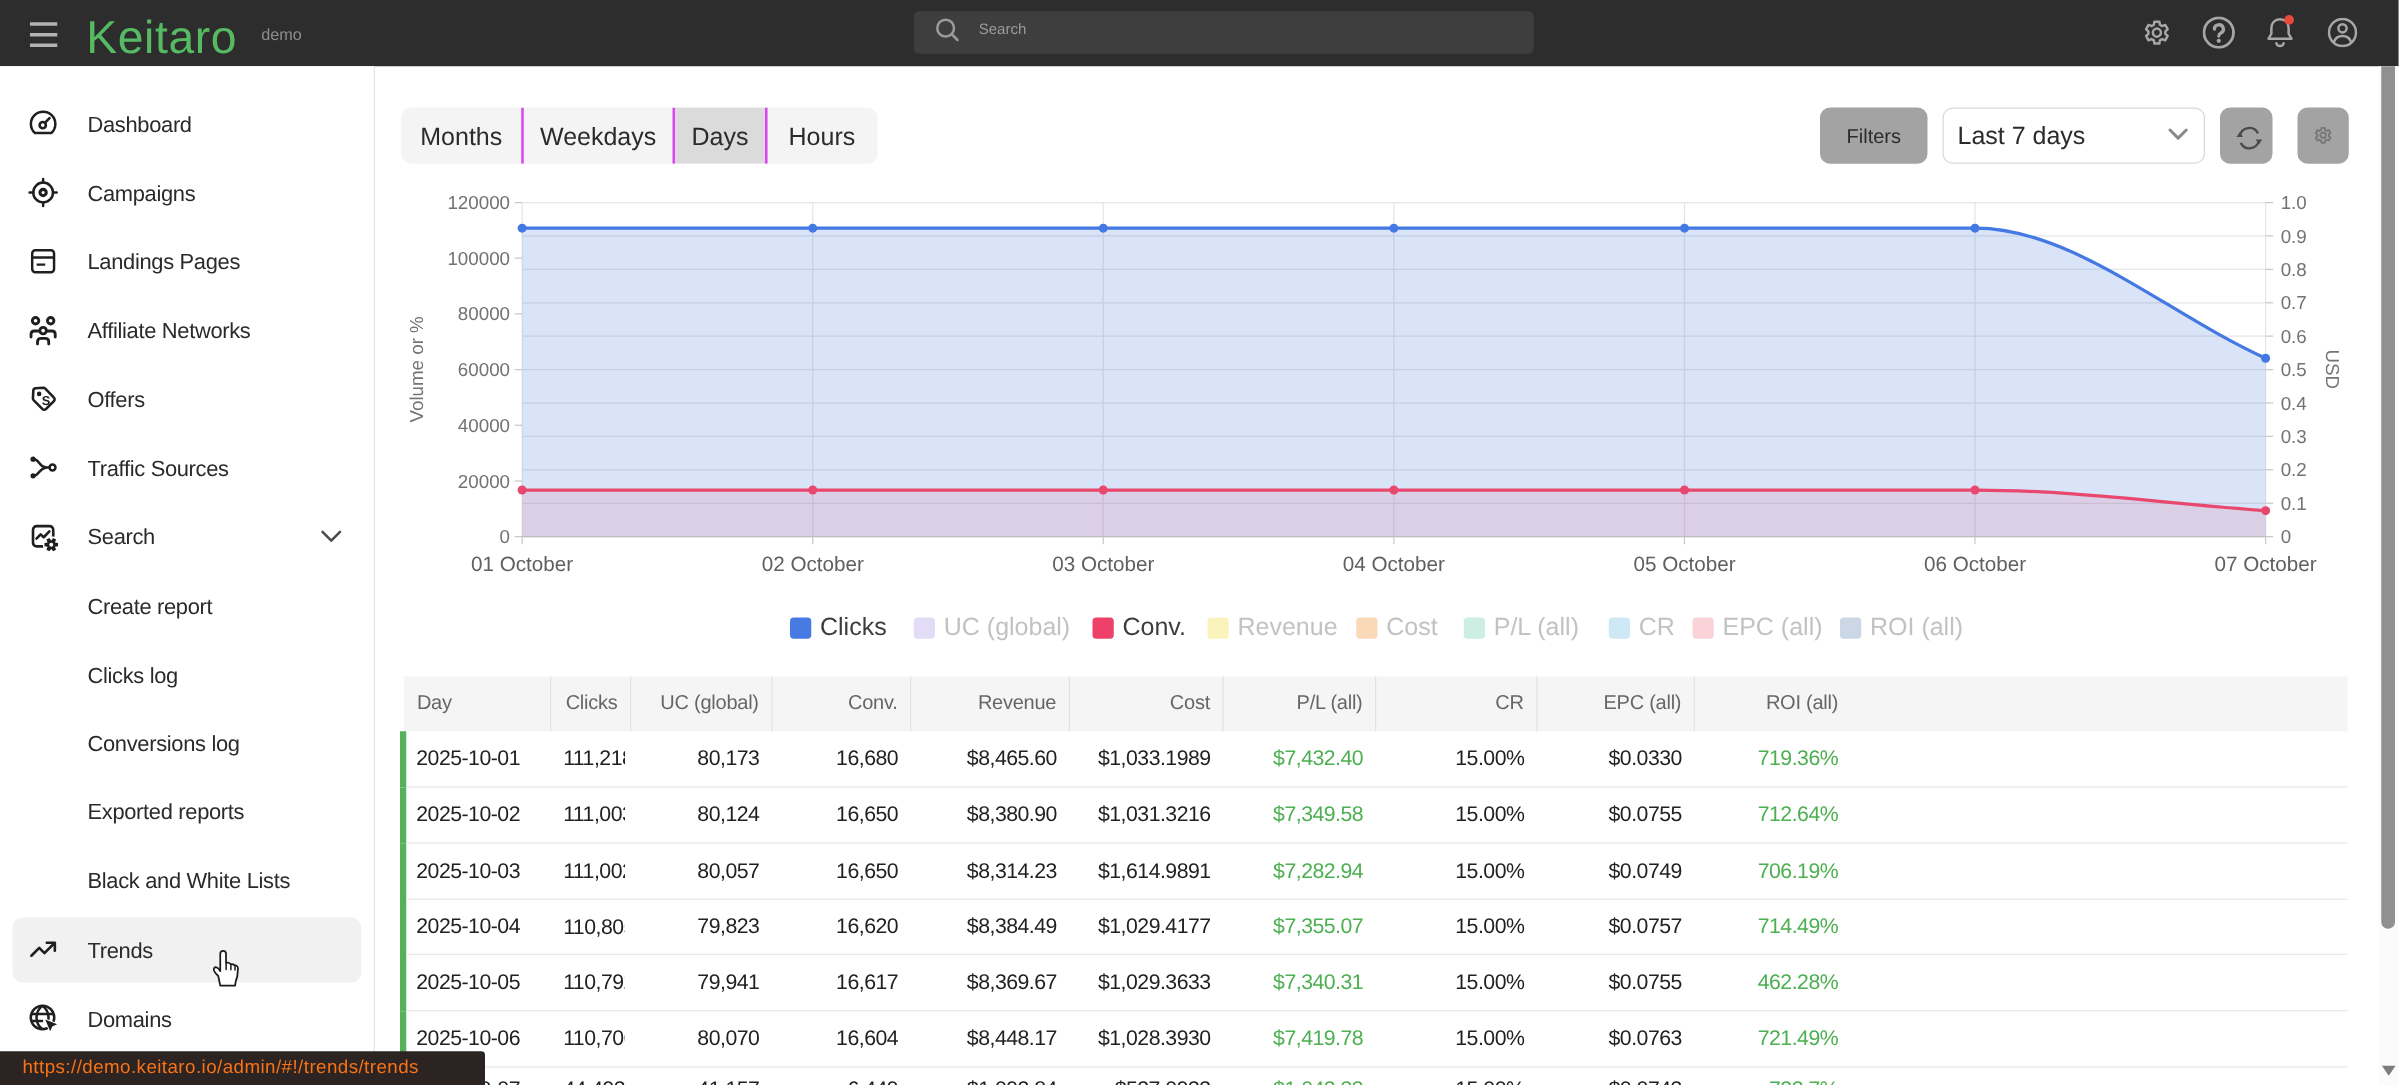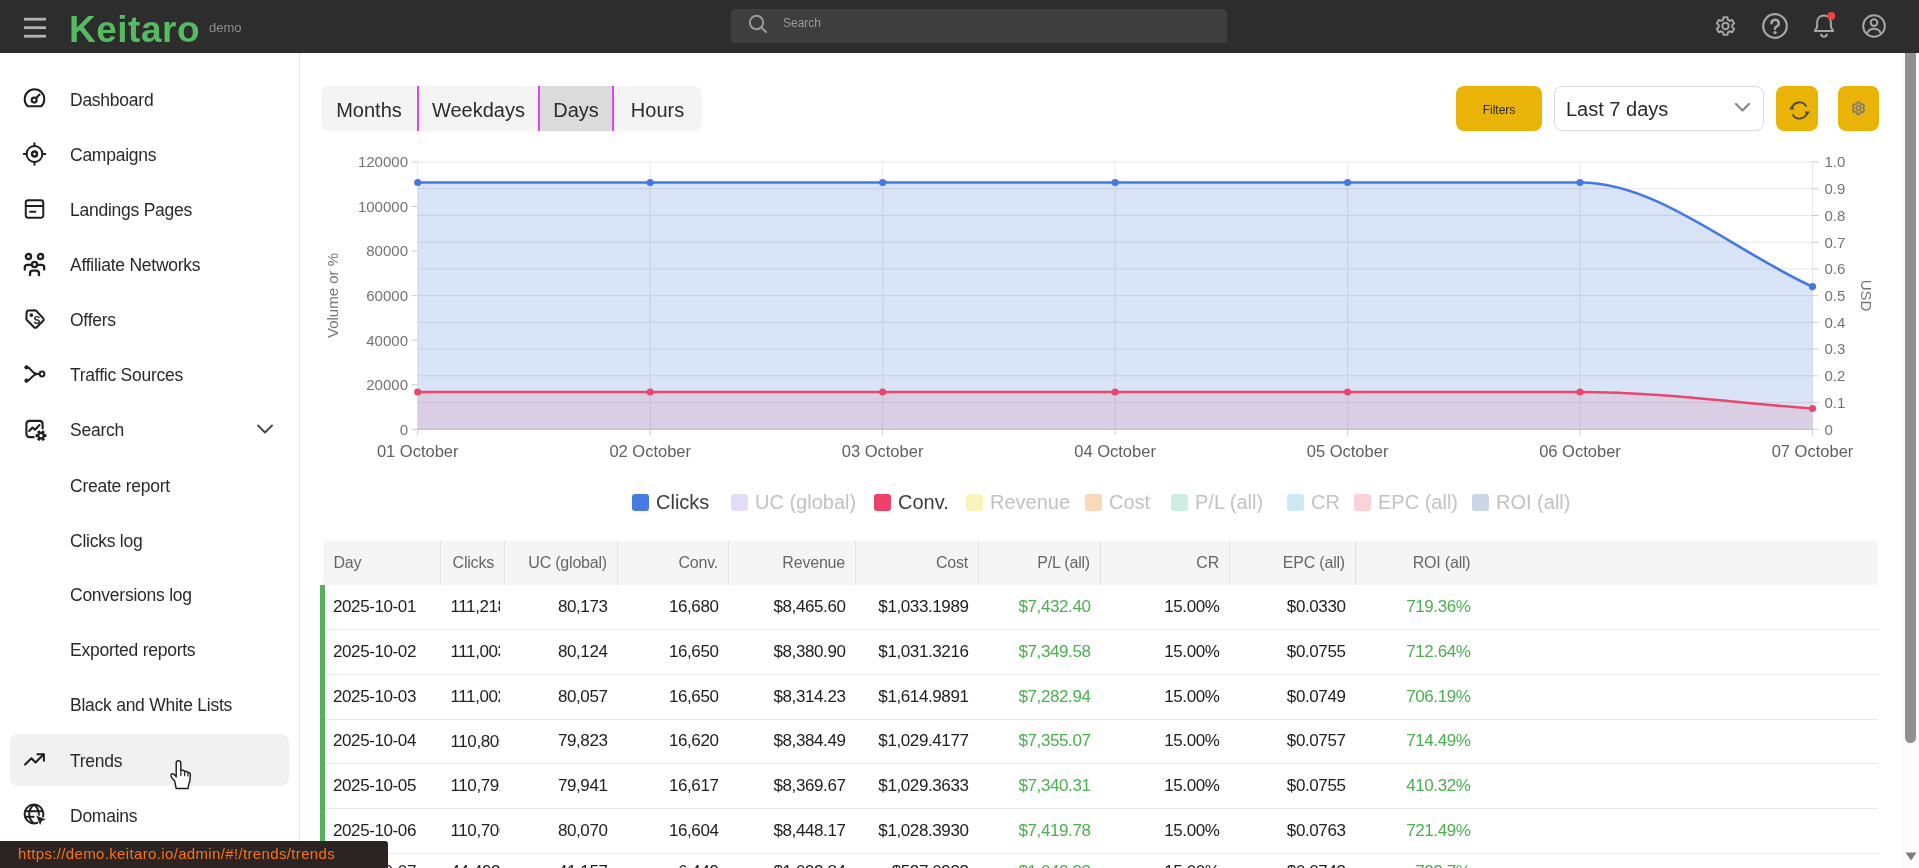--- a/index.html
+++ b/index.html
@@ -1,34 +1,34 @@
 <!DOCTYPE html>
 <html><head>
 <meta charset="utf-8">
 <style>
 *{margin:0;padding:0;box-sizing:border-box}
 html,body{width:1919px;height:868px;overflow:hidden}
 body{font-family:"Liberation Sans",sans-serif;background:#fff;position:relative;-webkit-font-smoothing:antialiased}
 .abs{position:absolute}
 
 #topbar{left:0;top:0;width:1919px;height:53px;background:#2d2d2d}
-#logo{left:69px;top:9px;font-size:37px;font-weight:bold;color:#55ba61;letter-spacing:0.5px}
+#logo{left:69px;top:9px;font-size:37px;font-weight:normal;color:#55ba61;letter-spacing:0.5px}
 #demo{left:209px;top:20px;font-size:13px;color:#8e8e8e}
 #searchbox{left:731px;top:9px;width:496px;height:34px;background:#3e3e3e;border-radius:4px}
 #searchtxt{left:783px;top:16px;font-size:12px;color:#9b9b9b}
 
 #sidebar{left:0;top:53px;width:300px;height:815px;background:#fff;border-right:1px solid #e4e4e4}
 .sitem{position:absolute;left:0;width:300px;height:54px;font-size:17.5px;letter-spacing:-0.25px;color:#2a2a2a}
 .sitem span{position:absolute;left:70px;top:50%;transform:translateY(calc(-50% + 1px))}
 .sitem svg{position:absolute;left:22px;top:50%;transform:translateY(-50%)}
 #trhl{left:10px;top:681px;width:279px;height:52px;background:#f1f1f1;border-radius:8px}
 
 .btngroup{left:321px;top:86px;width:381px;height:45px;background:#f4f4f4;border-radius:8px;display:flex;overflow:hidden}
 .btngroup .bt{font-size:20px;color:#2b2b2b;display:flex;align-items:center;justify-content:center;border-right:2px solid #d946ef;padding-top:3px}
-.btn{background:#eab308;border-radius:8px;font-size:12px;color:#2b2b2b;display:flex;align-items:center;justify-content:center}
+.btn{background:#a3a3a3;border-radius:8px;font-size:16px;color:#2b2b2b;display:flex;align-items:center;justify-content:center}
 #filtersbtn{padding-top:3px}
 #selbox{left:1554px;top:86px;width:210px;height:45px;background:#fff;border:1px solid #d9d9d9;border-radius:8px}
 
 .li{position:absolute;top:493px;display:flex;align-items:center;font-size:20px;color:#c2c2c2;height:18px}
 .li .sq{display:inline-block;width:17px;height:17px;border-radius:3px;margin-right:7px}
 .li.on{color:#3d3d3d}
 
 #tblwrap{left:320px;top:541px;width:1558px;height:327px;overflow:hidden}
 table{border-collapse:collapse;table-layout:fixed;width:1558px;font-size:17px;letter-spacing:-0.4px;color:#212121}
 th{font-size:16px;letter-spacing:-0.2px;color:#666;font-weight:normal;background:#f5f5f5;border-right:1px solid #e2e2e2;height:44px;padding:0 10px;text-align:right;white-space:nowrap}
@@ -437,21 +437,21 @@
 <tr>
           <td>2025-10-05</td>
           <td class="ck"><div class="clip">110,792</div></td>
           <td>79,941</td>
           <td>16,617</td>
           <td>$8,369.67</td>
           <td>$1,029.3633</td>
           <td class="grn">$7,340.31</td>
           <td>15.00%</td>
           <td>$0.0755</td>
-          <td class="grn">410.32%</td>
+          <td class="grn">462.28%</td>
           <td></td>
         </tr>
 <tr>
           <td>2025-10-06</td>
           <td class="ck"><div class="clip">110,706</div></td>
           <td>80,070</td>
           <td>16,604</td>
           <td>$8,448.17</td>
           <td>$1,028.3930</td>
           <td class="grn">$7,419.78</td>

